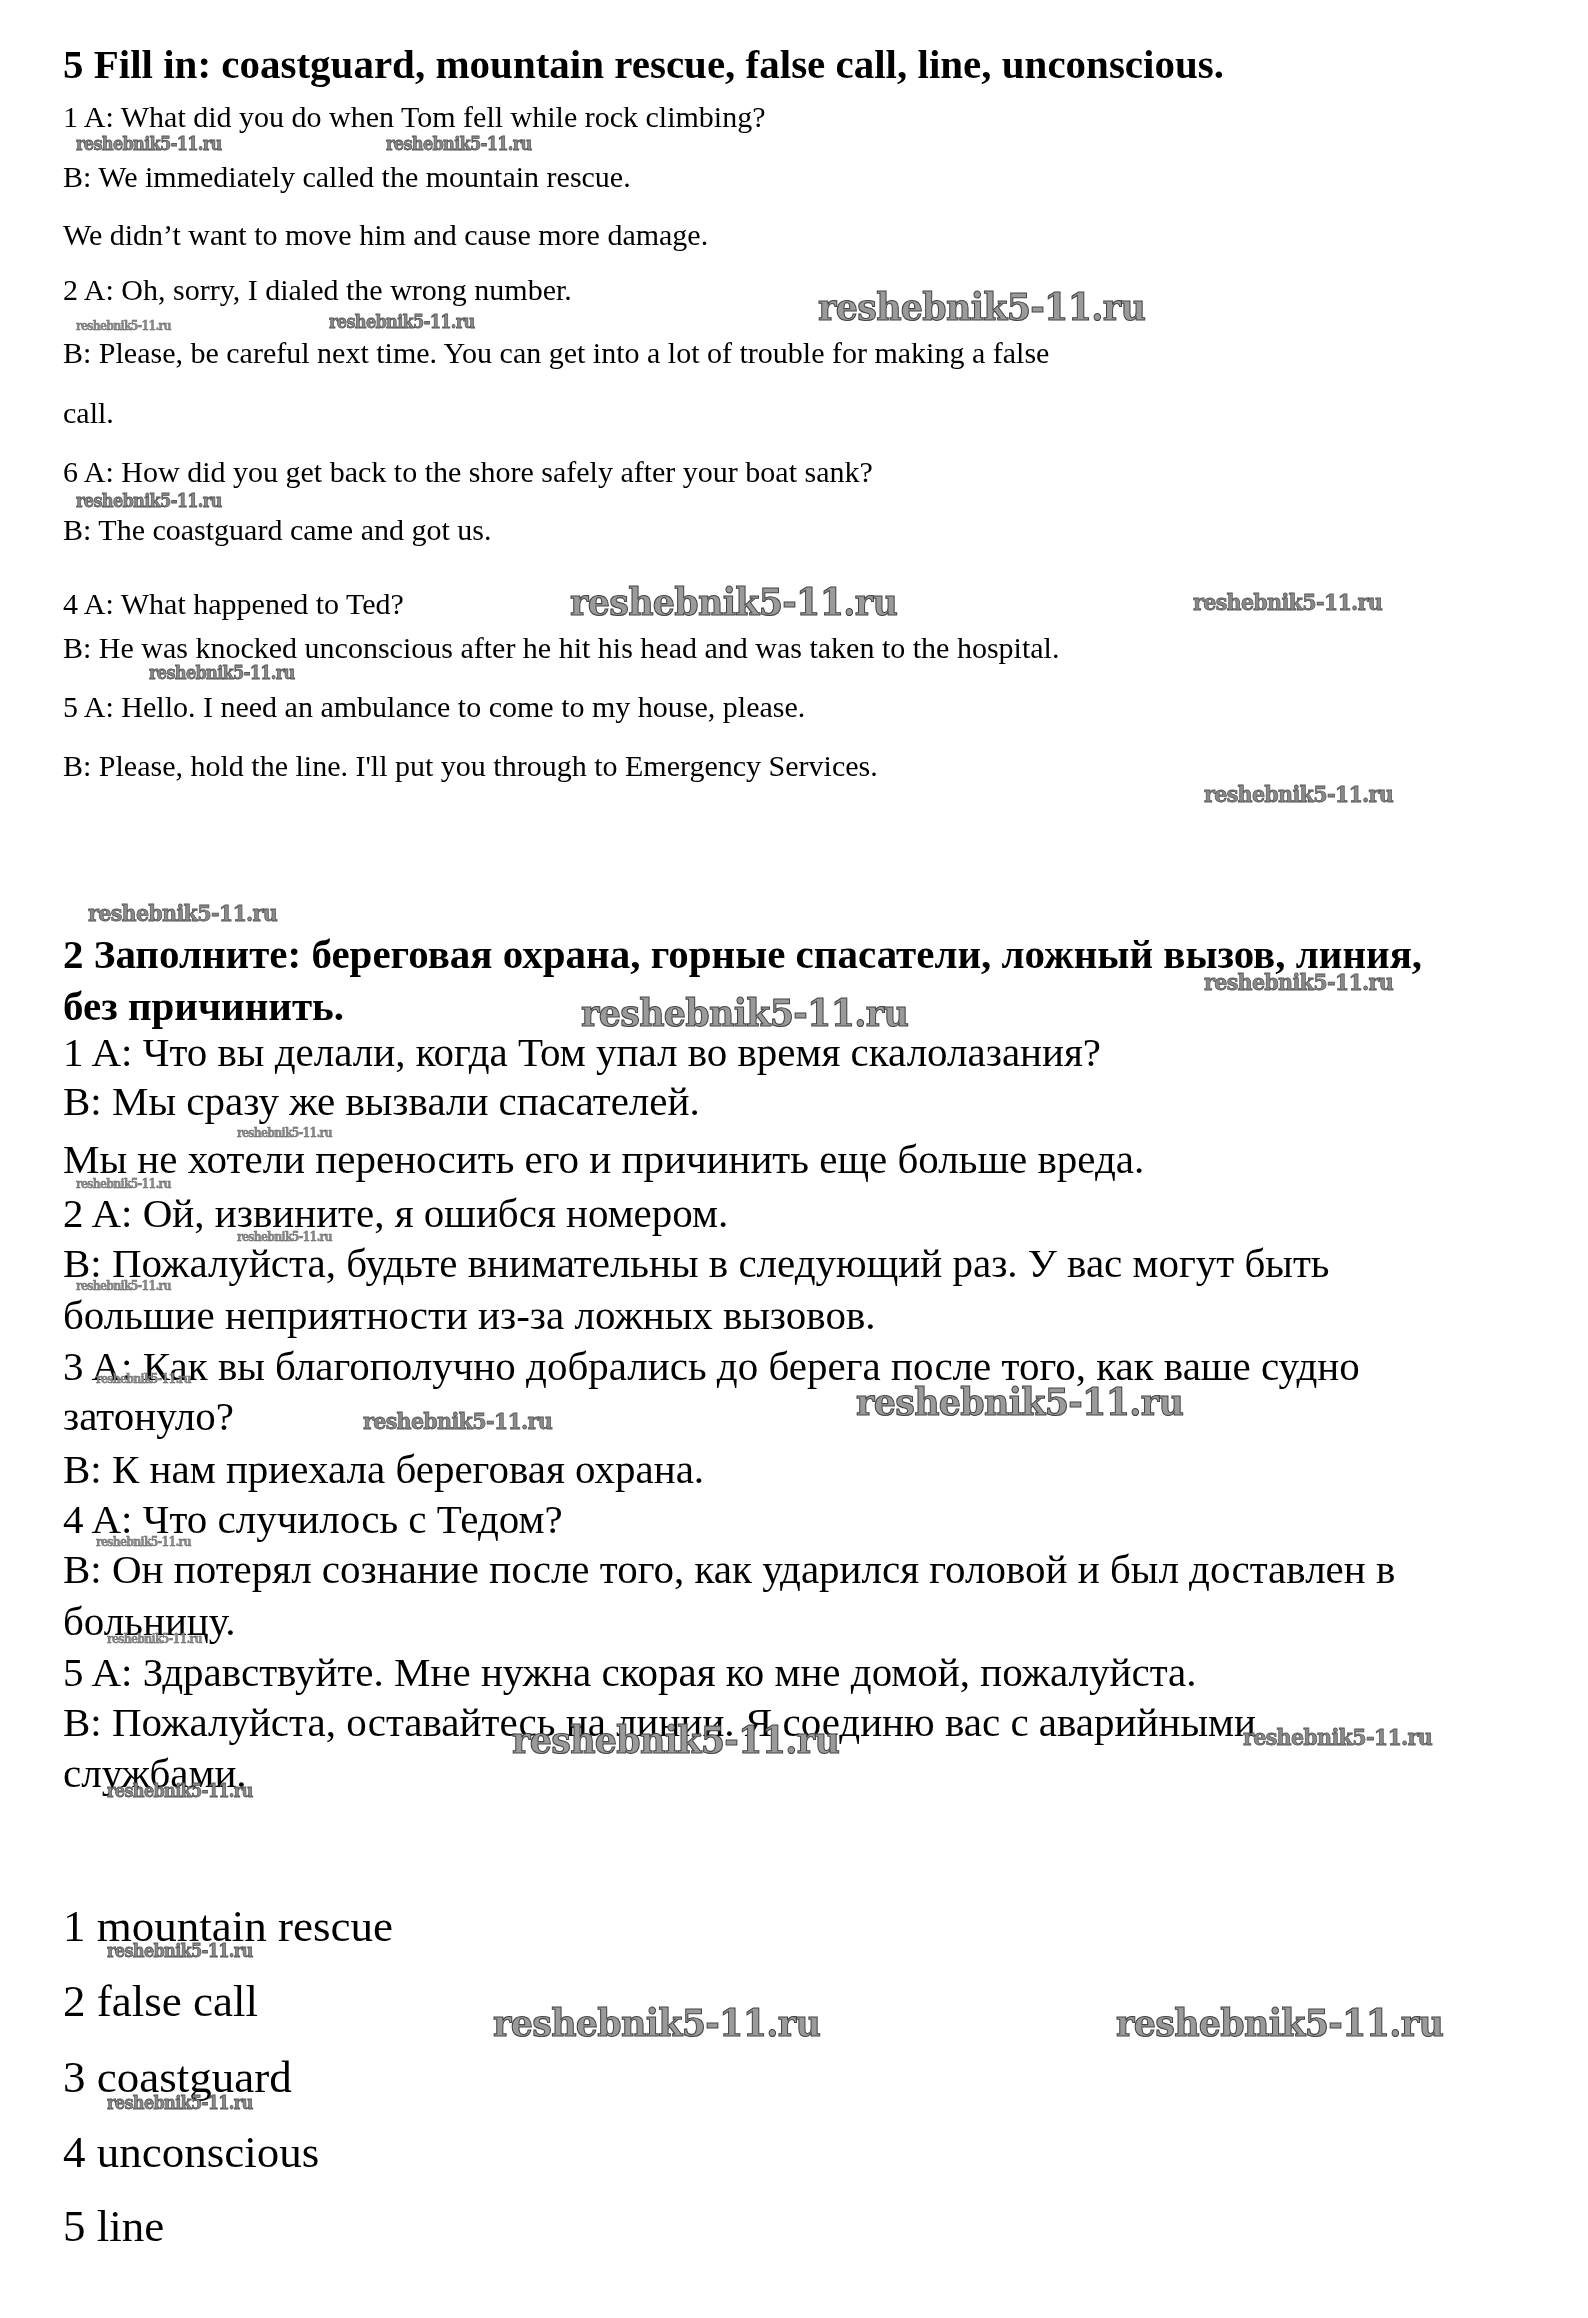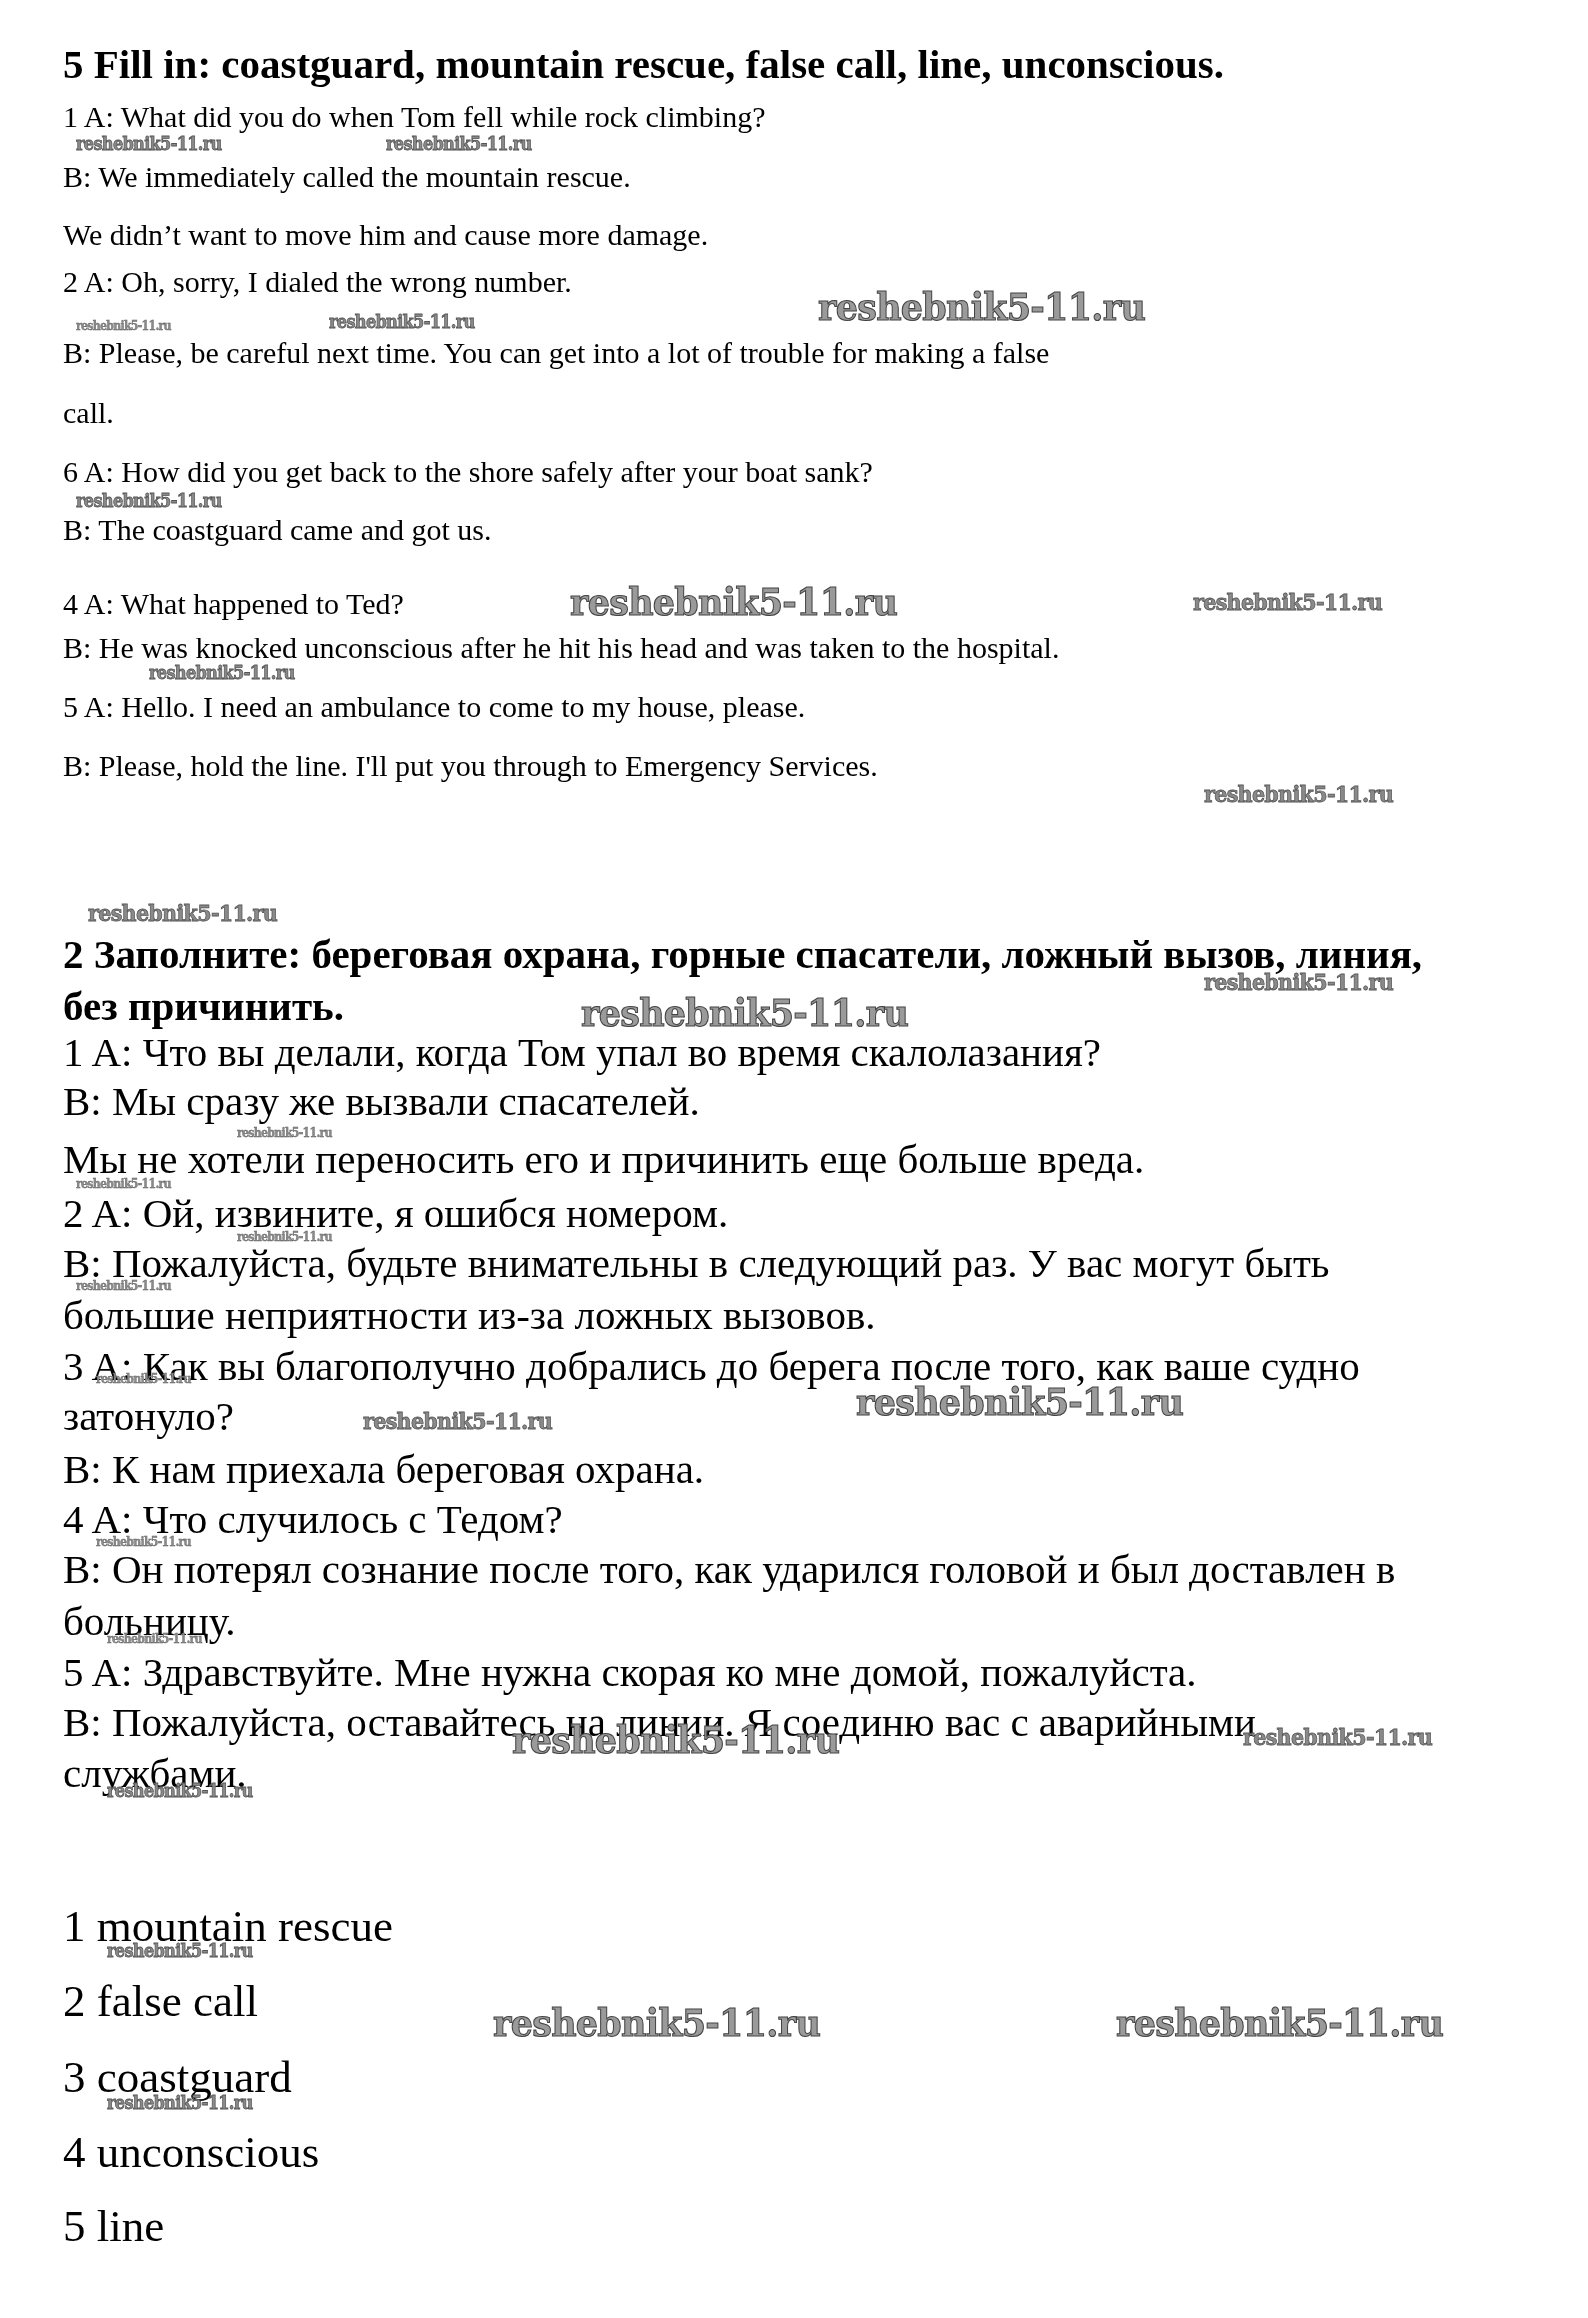--- a/index.html
+++ b/index.html
@@ -18,21 +18,21 @@
   .wm.tiny { font-size: 12.2px; -webkit-text-stroke: 0.4px #666; transform: scaleX(0.9); transform-origin: left top; }
 </style>
 </head>
 <body>
 
 <div>
   <div class="line title" style="top:44px">5 Fill in: coastguard, mountain rescue, false call, line, unconscious.</div>
   <div class="line" style="top:102px">1 A: What did you do when Tom fell while rock climbing?</div>
   <div class="line" style="top:162px">B: We immediately called the mountain rescue.</div>
   <div class="line" style="top:220px">We didn’t want to move him and cause more damage.</div>
-  <div class="line" style="top:267px">2 A: Oh, sorry, I dialed the wrong number.</div>
+  <div class="line" style="top:275px">2 A: Oh, sorry, I dialed the wrong number.</div>
   <div class="line" style="top:338px">B: Please, be careful next time. You can get into a lot of trouble for making a false</div>
   <div class="line" style="top:398px">call.</div>
   <div class="line" style="top:457px">6 A: How did you get back to the shore safely after your boat sank?</div>
   <div class="line" style="top:515px">B: The coastguard came and got us.</div>
   <div class="line" style="top:589px">4 A: What happened to Ted?</div>
   <div class="line" style="top:633px">B: He was knocked unconscious after he hit his head and was taken to the hospital.</div>
   <div class="line" style="top:692px">5 A: Hello. I need an ambulance to come to my house, please.</div>
   <div class="line" style="top:751px">B: Please, hold the line. I'll put you through to Emergency Services.</div>
 </div>
 

